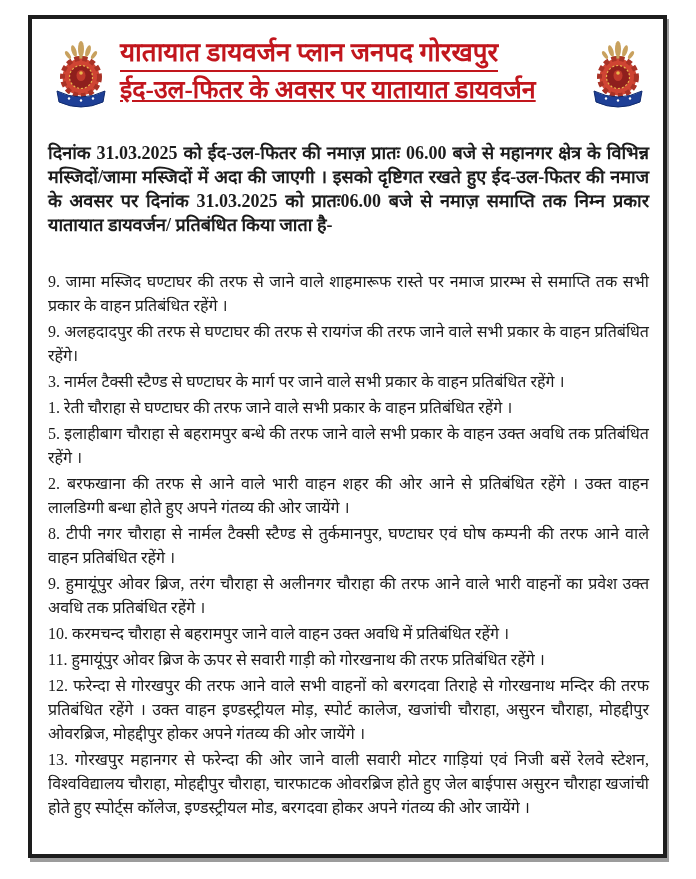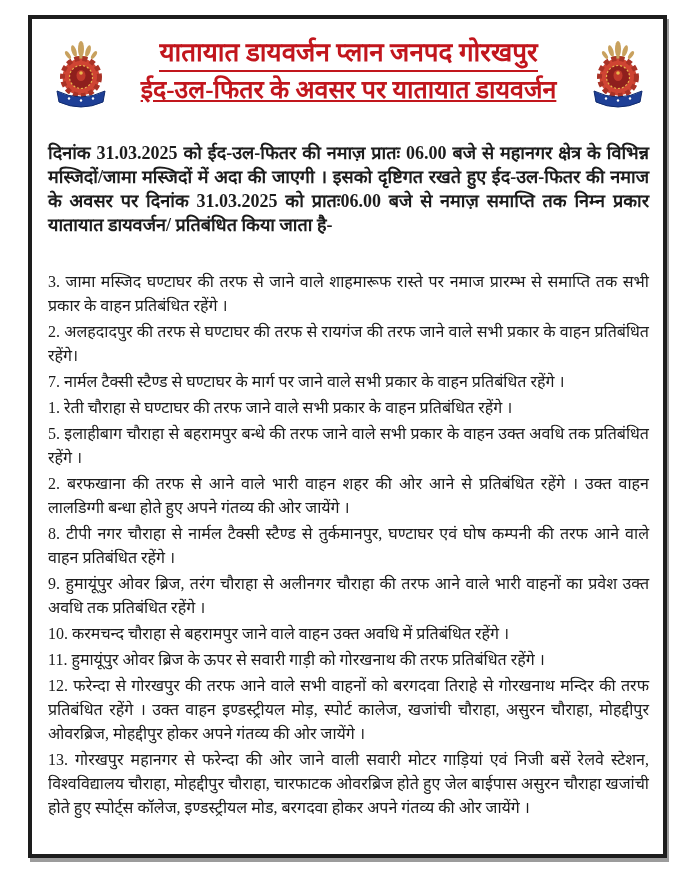--- a/index.html
+++ b/index.html
@@ -36,21 +36,20 @@
   .logo {
     position: absolute;
     top: 2px;
     width: 66px;
     height: 74px;
   }
   .logo.left  { left: 2px; }
   .logo.right { right: 0px; }
   .titles {
     margin: 0 74px;
-    text-align: center;
   }
   h1.title1 {
     margin: 2px 0 6px 0;
     font-size: 26px;
     line-height: 32px;
     font-weight: bold;
     color: #c2161d;
   }
   h1.title1 .u {
     border-bottom: 2px solid #c2161d;
@@ -140,23 +139,23 @@
           <circle cx="21" cy="59.5" r="1.2" fill="#ffffff"></circle>
           <circle cx="33" cy="61.5" r="1.2" fill="#ffffff"></circle>
           <circle cx="45" cy="59.5" r="1.2" fill="#ffffff"></circle>
         </svg>
       </div>
     </div>
 
     <p class="intro">दिनांक 31.03.2025 को ईद-उल-फितर की नमाज़ प्रातः 06.00 बजे से महानगर क्षेत्र के विभिन्न मस्जिदों/जामा मस्जिदों में अदा की जाएगी । इसको दृष्टिगत रखते हुए ईद-उल-फितर की नमाज के अवसर पर दिनांक 31.03.2025 को प्रातः06.00 बजे से नमाज़ समाप्ति तक निम्न प्रकार यातायात डायवर्जन/ प्रतिबंधित किया जाता है-</p>
 
     <div class="items">
-      <p class="item">3. जामा मस्जिद घण्टाघर की तरफ से जाने वाले शाहमारूफ रास्ते पर नमाज प्रारम्भ से समाप्ति तक सभी प्रकार के वाहन प्रतिबंधित रहेंगे ।</p>
-      <p class="item">2. अलहदादपुर की तरफ से घण्टाघर की तरफ से रायगंज की तरफ जाने वाले सभी प्रकार के वाहन प्रतिबंधित रहेंगे।</p>
-      <p class="item">7. नार्मल टैक्सी स्टैण्ड से घण्टाघर के मार्ग पर जाने वाले सभी प्रकार के वाहन प्रतिबंधित रहेंगे ।</p>
+      <p class="item">9. जामा मस्जिद घण्टाघर की तरफ से जाने वाले शाहमारूफ रास्ते पर नमाज प्रारम्भ से समाप्ति तक सभी प्रकार के वाहन प्रतिबंधित रहेंगे ।</p>
+      <p class="item">9. अलहदादपुर की तरफ से घण्टाघर की तरफ से रायगंज की तरफ जाने वाले सभी प्रकार के वाहन प्रतिबंधित रहेंगे।</p>
+      <p class="item">3. नार्मल टैक्सी स्टैण्ड से घण्टाघर के मार्ग पर जाने वाले सभी प्रकार के वाहन प्रतिबंधित रहेंगे ।</p>
       <p class="item">1. रेती चौराहा से घण्टाघर की तरफ जाने वाले सभी प्रकार के वाहन प्रतिबंधित रहेंगे ।</p>
       <p class="item">5. इलाहीबाग चौराहा से बहरामपुर बन्धे की तरफ जाने वाले सभी प्रकार के वाहन उक्त अवधि तक प्रतिबंधित रहेंगे ।</p>
       <p class="item">2. बरफखाना की तरफ से आने वाले भारी वाहन शहर की ओर आने से प्रतिबंधित रहेंगे । उक्त वाहन लालडिग्गी बन्धा होते हुए अपने गंतव्य की ओर जायेंगे ।</p>
       <p class="item">8. टीपी नगर चौराहा से नार्मल टैक्सी स्टैण्ड से तुर्कमानपुर, घण्टाघर एवं घोष कम्पनी की तरफ आने वाले वाहन प्रतिबंधित रहेंगे ।</p>
       <p class="item">9. हुमायूंपुर ओवर ब्रिज, तरंग चौराहा से अलीनगर चौराहा की तरफ आने वाले भारी वाहनों का प्रवेश उक्त अवधि तक प्रतिबंधित रहेंगे ।</p>
       <p class="item">10. करमचन्द चौराहा से बहरामपुर जाने वाले वाहन उक्त अवधि में प्रतिबंधित रहेंगे ।</p>
       <p class="item">11. हुमायूंपुर ओवर ब्रिज के ऊपर से सवारी गाड़ी को गोरखनाथ की तरफ प्रतिबंधित रहेंगे ।</p>
       <p class="item">12. फरेन्दा से गोरखपुर की तरफ आने वाले सभी वाहनों को बरगदवा तिराहे से गोरखनाथ मन्दिर की तरफ प्रतिबंधित रहेंगे । उक्त वाहन इण्डस्ट्रीयल मोड़, स्पोर्ट कालेज, खजांची चौराहा, असुरन चौराहा, मोहद्दीपुर ओवरब्रिज, मोहद्दीपुर होकर अपने गंतव्य की ओर जायेंगे ।</p>
       <p class="item">13. गोरखपुर महानगर से फरेन्दा की ओर जाने वाली सवारी मोटर गाड़ियां एवं निजी बसें रेलवे स्टेशन, विश्वविद्यालय चौराहा, मोहद्दीपुर चौराहा, चारफाटक ओवरब्रिज होते हुए जेल बाईपास असुरन चौराहा खजांची होते हुए स्पोर्ट्स कॉलेज, इण्डस्ट्रीयल मोड, बरगदवा होकर अपने गंतव्य की ओर जायेंगे ।</p>
     </div>

